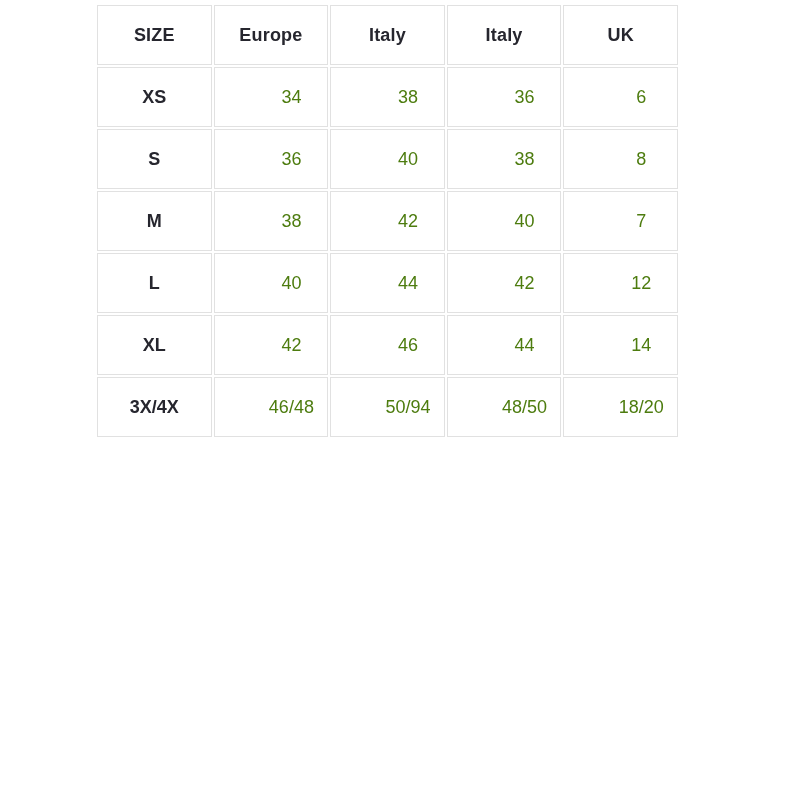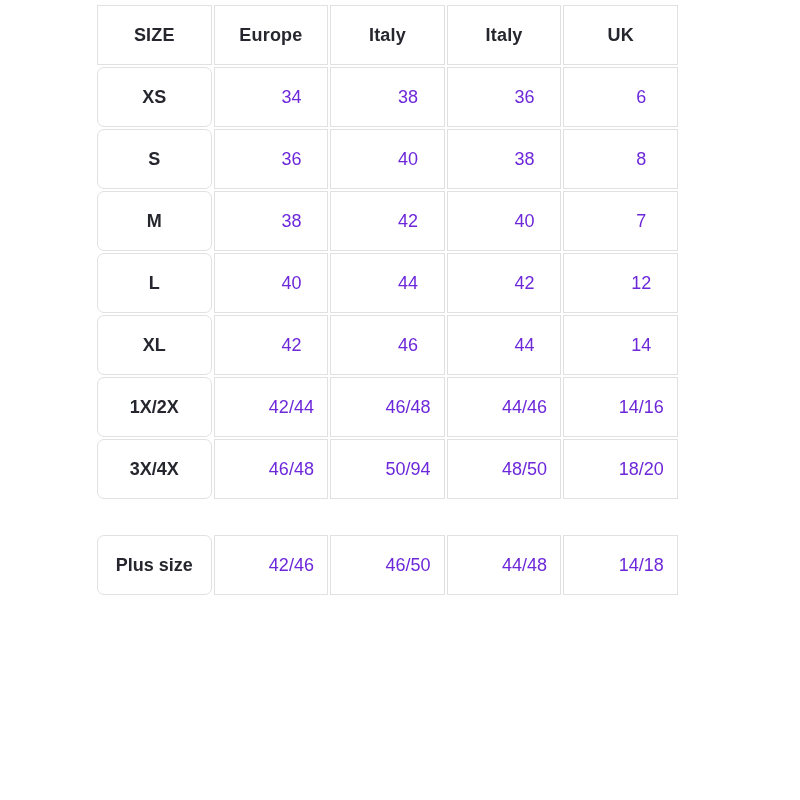--- a/index.html
+++ b/index.html
@@ -44,25 +44,24 @@
     overflow: hidden;
   }
   table.size-table th {
     font-weight: bold;
     color: #26262e;
     letter-spacing: 0.2px;
   }
   table.size-table td.size-label {
     font-weight: bold;
     color: #26262e;
-    border-radius: 7px;
   }
   table.size-table td.value {
     font-weight: normal;
-    color: #6d28d9;
+    color: #4d7c0f;
     padding-left: 45px;
   }
 </style>
 </head>
 <body>
 
 <div class="page">
   <div class="tables-wrap">
 
     <table class="size-table">
@@ -105,42 +104,28 @@
           <td class="value">12</td>
         </tr>
         <tr>
           <td class="size-label">XL</td>
           <td class="value">42</td>
           <td class="value">46</td>
           <td class="value">44</td>
           <td class="value">14</td>
         </tr>
         <tr>
-          <td class="size-label">1X/2X</td>
-          <td class="value">42/44</td>
-          <td class="value">46/48</td>
-          <td class="value">44/46</td>
-          <td class="value">14/16</td>
-        </tr>
-        <tr>
           <td class="size-label">3X/4X</td>
           <td class="value">46/48</td>
           <td class="value">50/94</td>
           <td class="value">48/50</td>
           <td class="value">18/20</td>
         </tr>
       </tbody>
     </table>
 
     <table class="size-table secondary">
       <tbody>
-        <tr>
-          <td class="size-label">Plus size</td>
-          <td class="value">42/46</td>
-          <td class="value">46/50</td>
-          <td class="value">44/48</td>
-          <td class="value">14/18</td>
-        </tr>
       </tbody>
     </table>
 
   </div>
 </div>
 
 </body></html>

